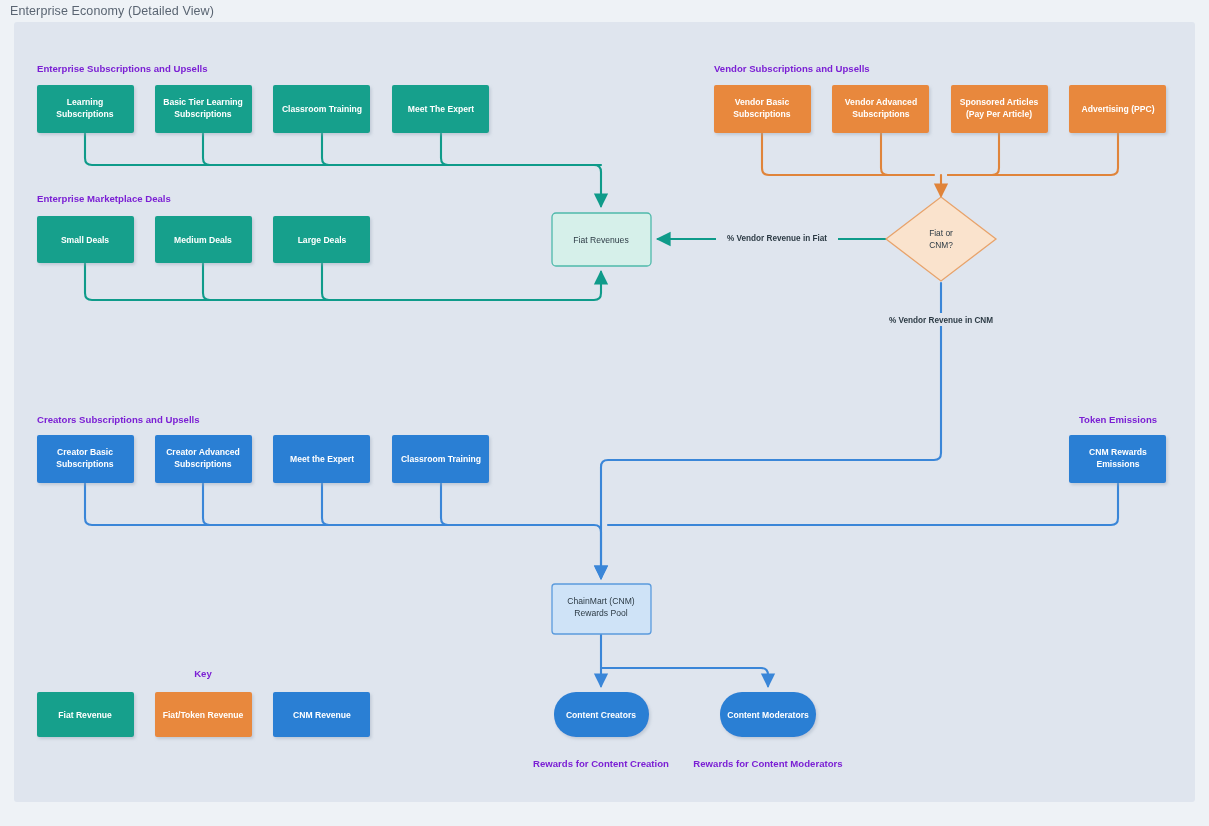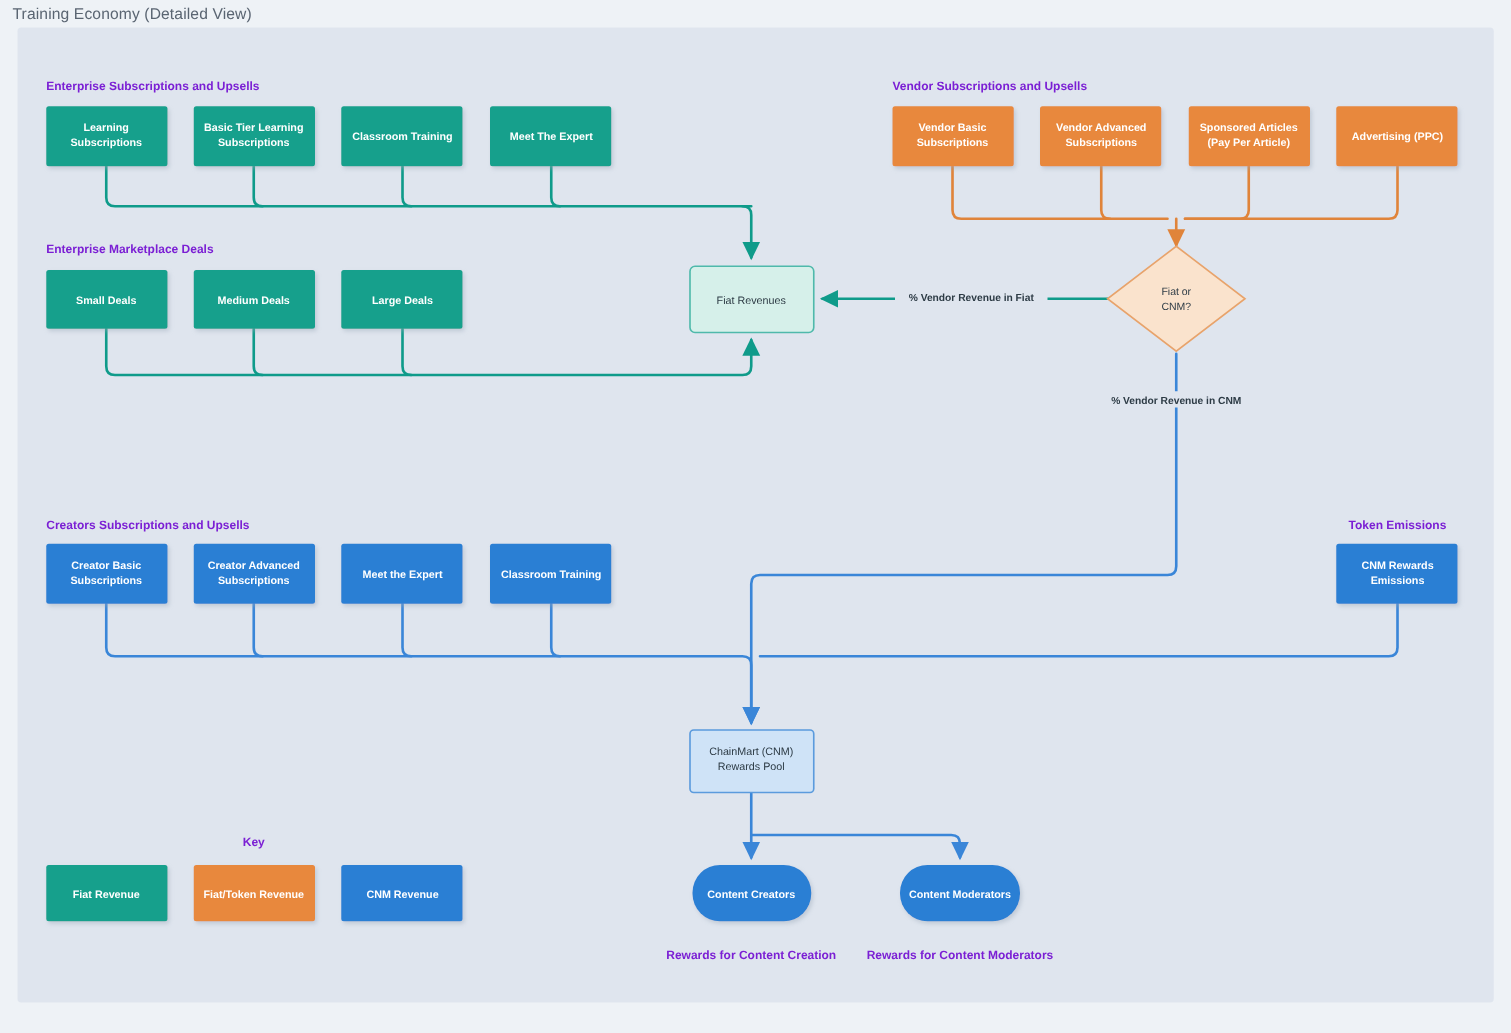--- a/index.html
+++ b/index.html
@@ -11,21 +11,21 @@
   .boxlabel{font-weight:bold;font-size:8.6px;fill:#ffffff;}
   .grouplabel{font-weight:bold;font-size:9.6px;fill:#7b1fd4;}
   .edgelabel{font-weight:bold;font-size:8.2px;fill:#2d3b45;}
   .plainlabel{font-size:8.6px;fill:#2d3b45;}
   .diamondlabel{font-size:8.4px;fill:#2d3b45;}
 </style>
 </head>
 <body>
 
 <div id="app">
-  <div id="title">Training Economy (Detailed View)</div>
+  <div id="title">Enterprise Economy (Detailed View)</div>
   <div id="canvas"></div>
 
   <svg viewBox="0 0 1209 826" xmlns="http://www.w3.org/2000/svg">
     <defs>
       <marker id="ahTeal" markerWidth="8" markerHeight="8" refX="6" refY="4" orient="auto">
         <path d="M0,0.6 L7,4 L0,7.4 Z" fill="#0f9b8a"></path>
       </marker>
       <marker id="ahOrange" markerWidth="8" markerHeight="8" refX="6" refY="4" orient="auto">
         <path d="M0,0.6 L7,4 L0,7.4 Z" fill="#e0843a"></path>
       </marker>

